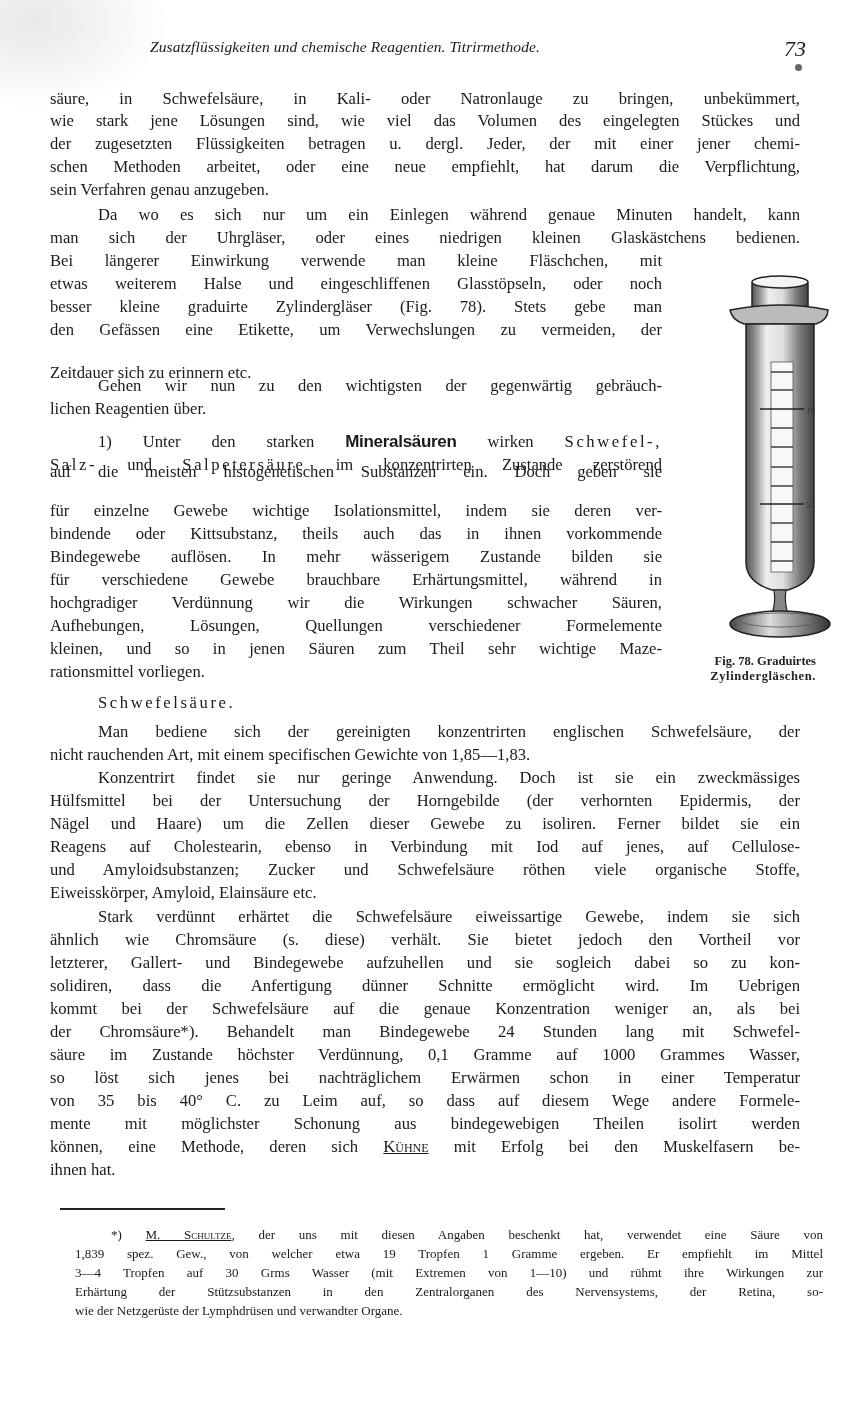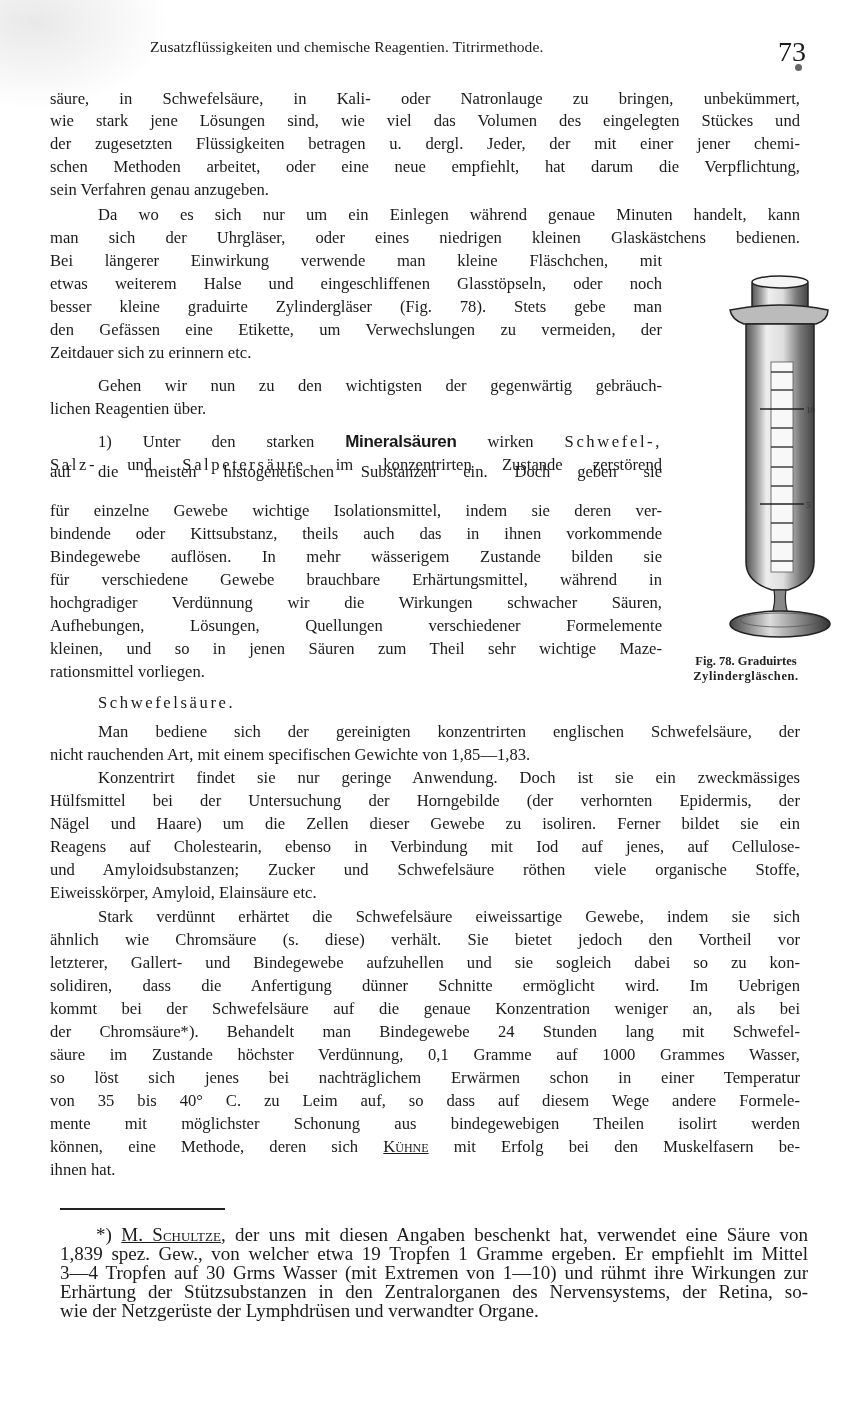--- a/index.html
+++ b/index.html
@@ -7,49 +7,50 @@
     width: 860px; height: 1405px; background: #ffffff; position: relative; overflow: hidden;
     font-family: "Liberation Serif", "DejaVu Serif", serif; color: #1a1a1a;
   }
   .smudge {
     position: absolute; left: 0; top: 0; width: 170px; height: 110px;
     background: radial-gradient(ellipse at 20% 20%, rgba(190,190,190,0.35), rgba(255,255,255,0) 70%);
   }
   .header {
     position: absolute; left: 150px; top: 36px; width: 660px; height: 24px;
     font-size: 15.5px;
+    font-style: italic;
   }
   .header .running { position: absolute; left: 0; top: 2px; letter-spacing: 0.1px; }
-  .header .pageno { position: absolute; right: 4px; top: 0; font-size: 28px; }
+  .header .pageno { position: absolute; right: 4px; top: 0; font-size: 22px; }
   .header .dot { position: absolute; right: 8px; top: 28px; width: 7px; height: 7px; border-radius: 50%; background: #666; }
 
   .line {
     position: absolute; left: 50px; height: 21px; white-space: nowrap;
     font-size: 16.6px; line-height: 21px; text-align: justify; text-align-last: justify;
   }
   .full { width: 750px; }
   .narrow { width: 590px; }
   .indent { padding-left: 48px; box-sizing: border-box; }
   .last { text-align-last: left; }
   .spaced { letter-spacing: 2.6px; }
   .sans-bold { font-family: "Liberation Sans", "DejaVu Sans", sans-serif; font-weight: bold; font-size: 17px; letter-spacing: -0.3px; }
   .smallcaps { font-variant: small-caps; text-decoration: underline; }
 
   .figure { position: absolute; left: 716px; top: 272px; width: 140px; height: 380px; }
   .caption {
     position: absolute; left: 676px; top: 654px; width: 140px;
     font-size: 12.5px; line-height: 15px; font-weight: bold; color: #222;
   }
-  .caption div { text-align: center; }
+  .caption div { text-align: right; }
 
   .rule { position: absolute; left: 60px; top: 1208px; width: 165px; height: 1.5px; background: #222; }
 
   .fn {
-    position: absolute; left: 60px; height: 18px; white-space: nowrap;
-    font-size: 19px; line-height: 18px; text-align: justify; text-align-last: justify; width: 748px;
+    position: absolute; left: 75px; height: 18px; white-space: nowrap;
+    font-size: 13px; line-height: 18px; text-align: justify; text-align-last: justify; width: 748px;
   }
   .fn.indent { padding-left: 36px; box-sizing: border-box; }
   .fn.last { text-align-last: left; }
 </style>
 </head>
 <body>
 
 <div class="smudge"></div>
 
 <div class="header">
@@ -63,21 +64,21 @@
 <div class="line full" style="top:133px">der zugesetzten Flüssigkeiten betragen u. dergl. Jeder, der mit einer jener chemi-</div>
 <div class="line full" style="top:156px">schen Methoden arbeitet, oder eine neue empfiehlt, hat darum die Verpflichtung,</div>
 <div class="line full last" style="top:179px">sein Verfahren genau anzugeben.</div>
 
 <div class="line full indent" style="top:204px">Da wo es sich nur um ein Einlegen während genaue Minuten handelt, kann</div>
 <div class="line full" style="top:227px">man sich der Uhrgläser, oder eines niedrigen kleinen Glaskästchens bedienen.</div>
 <div class="line narrow" style="top:250px;width:612px">Bei längerer Einwirkung verwende man kleine Fläschchen, mit</div>
 <div class="line narrow" style="top:273px;width:612px">etwas weiterem Halse und eingeschliffenen Glasstöpseln, oder noch</div>
 <div class="line narrow" style="top:296px;width:612px">besser kleine graduirte Zylindergläser (Fig. 78). Stets gebe man</div>
 <div class="line narrow" style="top:319px;width:612px">den Gefässen eine Etikette, um Verwechslungen zu vermeiden, der</div>
-<div class="line narrow last" style="top:342px;width:612px">Zeitdauer sich zu erinnern etc.</div>
+<div class="line narrow last" style="top:362px;width:612px">Zeitdauer sich zu erinnern etc.</div>
 
 <div class="line narrow indent" style="top:375px;width:612px">Gehen wir nun zu den wichtigsten der gegenwärtig gebräuch-</div>
 <div class="line narrow last" style="top:398px;width:612px">lichen Reagentien über.</div>
 
 <div class="line narrow indent" style="top:431px;width:612px"><span>1) Unter den starken </span><span class="sans-bold">Mineralsäuren</span><span> wirken </span><span class="spaced">Schwefel-,</span></div>
 <div class="line narrow" style="top:454px;width:612px"><span class="spaced">Salz-</span><span> und </span><span class="spaced">Salpetersäure</span><span> im konzentrirten Zustande zerstörend</span></div>
 <div class="line narrow" style="top:461px;width:612px">auf die meisten histogenetischen Substanzen ein. Doch geben sie</div>
 <div class="line narrow" style="top:500px;width:612px">für einzelne Gewebe wichtige Isolationsmittel, indem sie deren ver-</div>
 <div class="line narrow" style="top:523px;width:612px">bindende oder Kittsubstanz, theils auch das in ihnen vorkommende</div>
 <div class="line narrow" style="top:546px;width:612px">Bindegewebe auflösen. In mehr wässerigem Zustande bilden sie</div>

